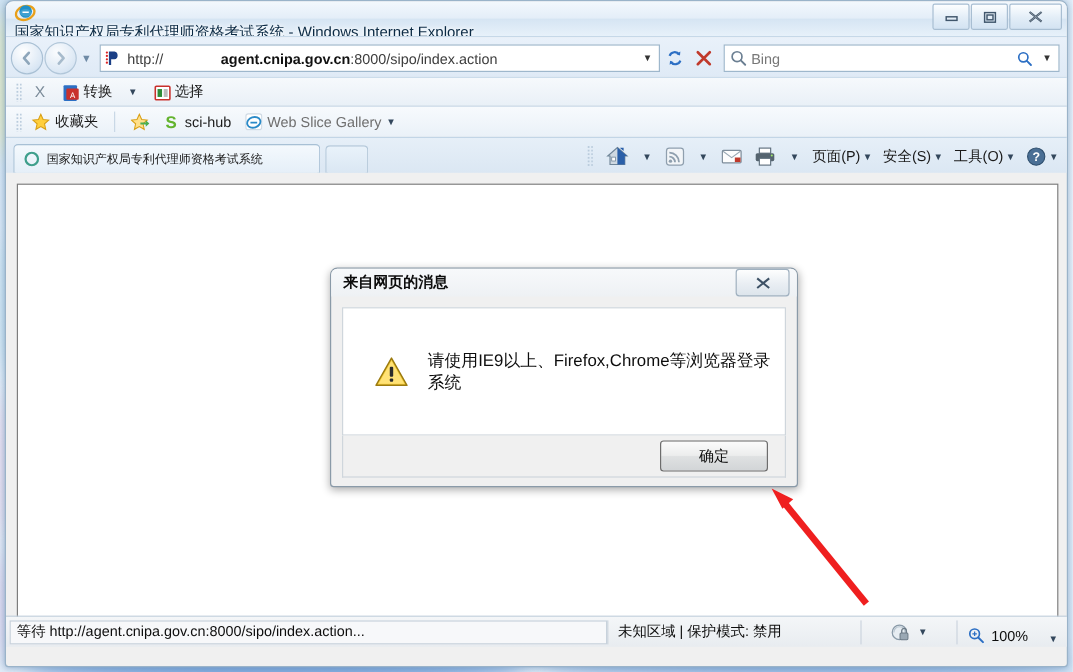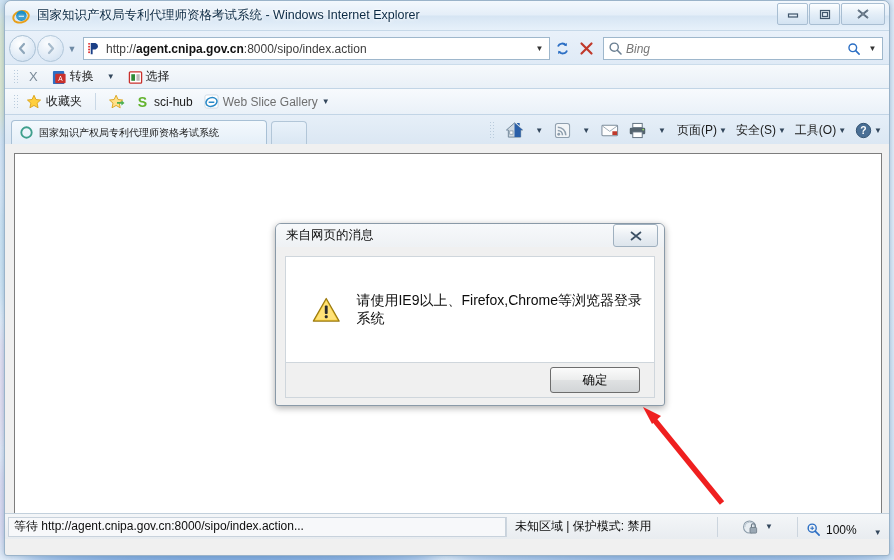--- a/index.html
+++ b/index.html
@@ -26,24 +26,25 @@
     box-shadow: 0 0 6px rgba(90,130,170,.55);
     box-sizing: border-box;
     overflow: hidden;
   }
 
   
   .titlebar {
     height: 29px;
     background: linear-gradient(to bottom,#f3f8fd 0%, #e4eef8 48%, #d6e5f3 52%, #e7f1fa 100%);
     border-bottom: 1px solid #c6d8e8;
-    display: flex; align-items: center;
+    display: flex; 
     padding-left: 7px;
     position: relative;
     border-radius: 6px 6px 0 0;
+    flex-direction: column;
   }
   .ie-logo { width:18px; height:18px; margin-right:7px; flex:none; }
   .title-text {
     font-size: 12.5px; color: #0b2a44;
     white-space: nowrap; overflow: hidden;
     text-shadow: 0 0 3px #fff, 0 0 5px #fff;
   }
   .wincontrols { position:absolute; right:4px; top:2px; display:flex; gap:1px; }
   .wc {
     width: 29px; height: 20px;
@@ -77,33 +78,33 @@
     height: 23px;
     margin-left: 4px;
     background: #fff;
     border: 1px solid #9eb7cc;
     display: flex; align-items: center;
     padding: 0 2px 0 3px;
     box-sizing:border-box;
   }
   .favicon { width:15px;height:15px;margin-right:4px;flex:none; }
   .url { flex:1; font-size:12px; color:#3d3d3d; white-space:nowrap; overflow:hidden; }
-  .url b { color:#111; font-weight:700; }
+  .url b { color:#111; font-weight:700;margin-left:48px; }
   .caretbtn { width:15px; text-align:center; color:#333; font-size:8px; }
   .iconbtn {
     width: 23px; height: 23px;
     display:flex;align-items:center;justify-content:center;
     margin-left:1px;
   }
   .searchbox {
     width: 280px; height: 23px; margin-left: 5px;
     background:#fff; border:1px solid #9eb7cc;
     display:flex;align-items:center; padding:0 2px 0 4px; box-sizing:border-box;
   }
-  .search-ph { flex:1; color:#777; font-style: italic; font-size:12px; padding-left:3px;}
+  .search-ph { flex:1; color:#777; font-size:12px; padding-left:3px;}
 
   
   .pdfbar {
     height: 25px;
     background: linear-gradient(to bottom,#f6f9fc,#e9f0f7);
     border-top:1px solid #cbdceb; border-bottom:1px solid #c2d5e6;
     display:flex; align-items:center; gap:4px;
     padding-left: 8px;
     box-sizing:border-box;
   }
@@ -173,20 +174,21 @@
     border-radius: 6px 6px 3px 3px;
     box-shadow: 0 2px 7px rgba(0,0,0,.33);
     box-sizing: border-box;
   }
   .dlg-title {
     height: 23px;
     display:flex;align-items:center;
     padding: 0 6px 0 10px;
     background: linear-gradient(to bottom,#f7f9fb,#eef1f4);
     border-radius: 5px 5px 0 0;
+    font-weight: bold;
   }
   .dlg-title-text { flex:1; font-size:12.5px; color:#0d0d0d; }
   .dlg-close {
     width: 43px; height: 21px;
     border:1px solid #9fb0bf; border-radius: 3px;
     background: linear-gradient(to bottom,#fdfefe,#e9eef3 55%,#dde5ec);
     display:flex;align-items:center;justify-content:center;
     color:#3a4a58;
   }
   .dlg-body {

